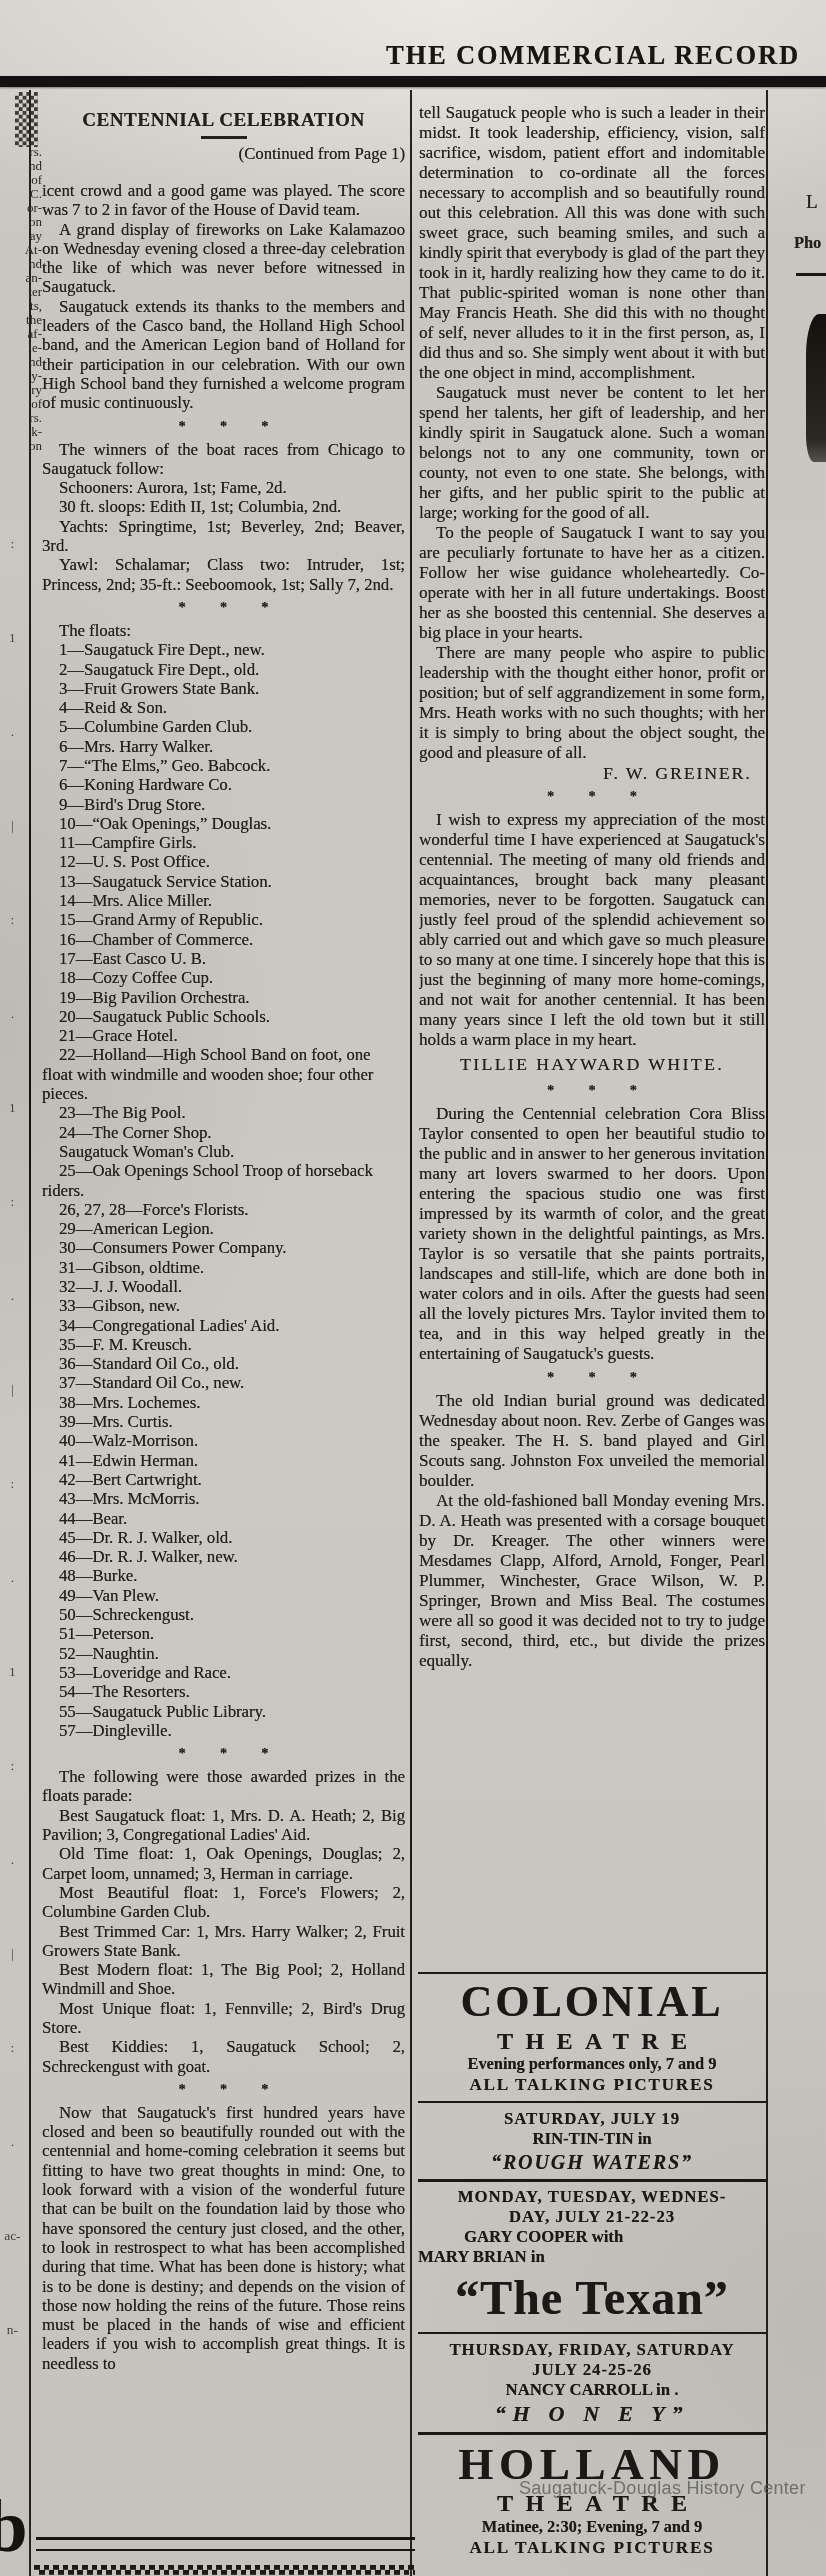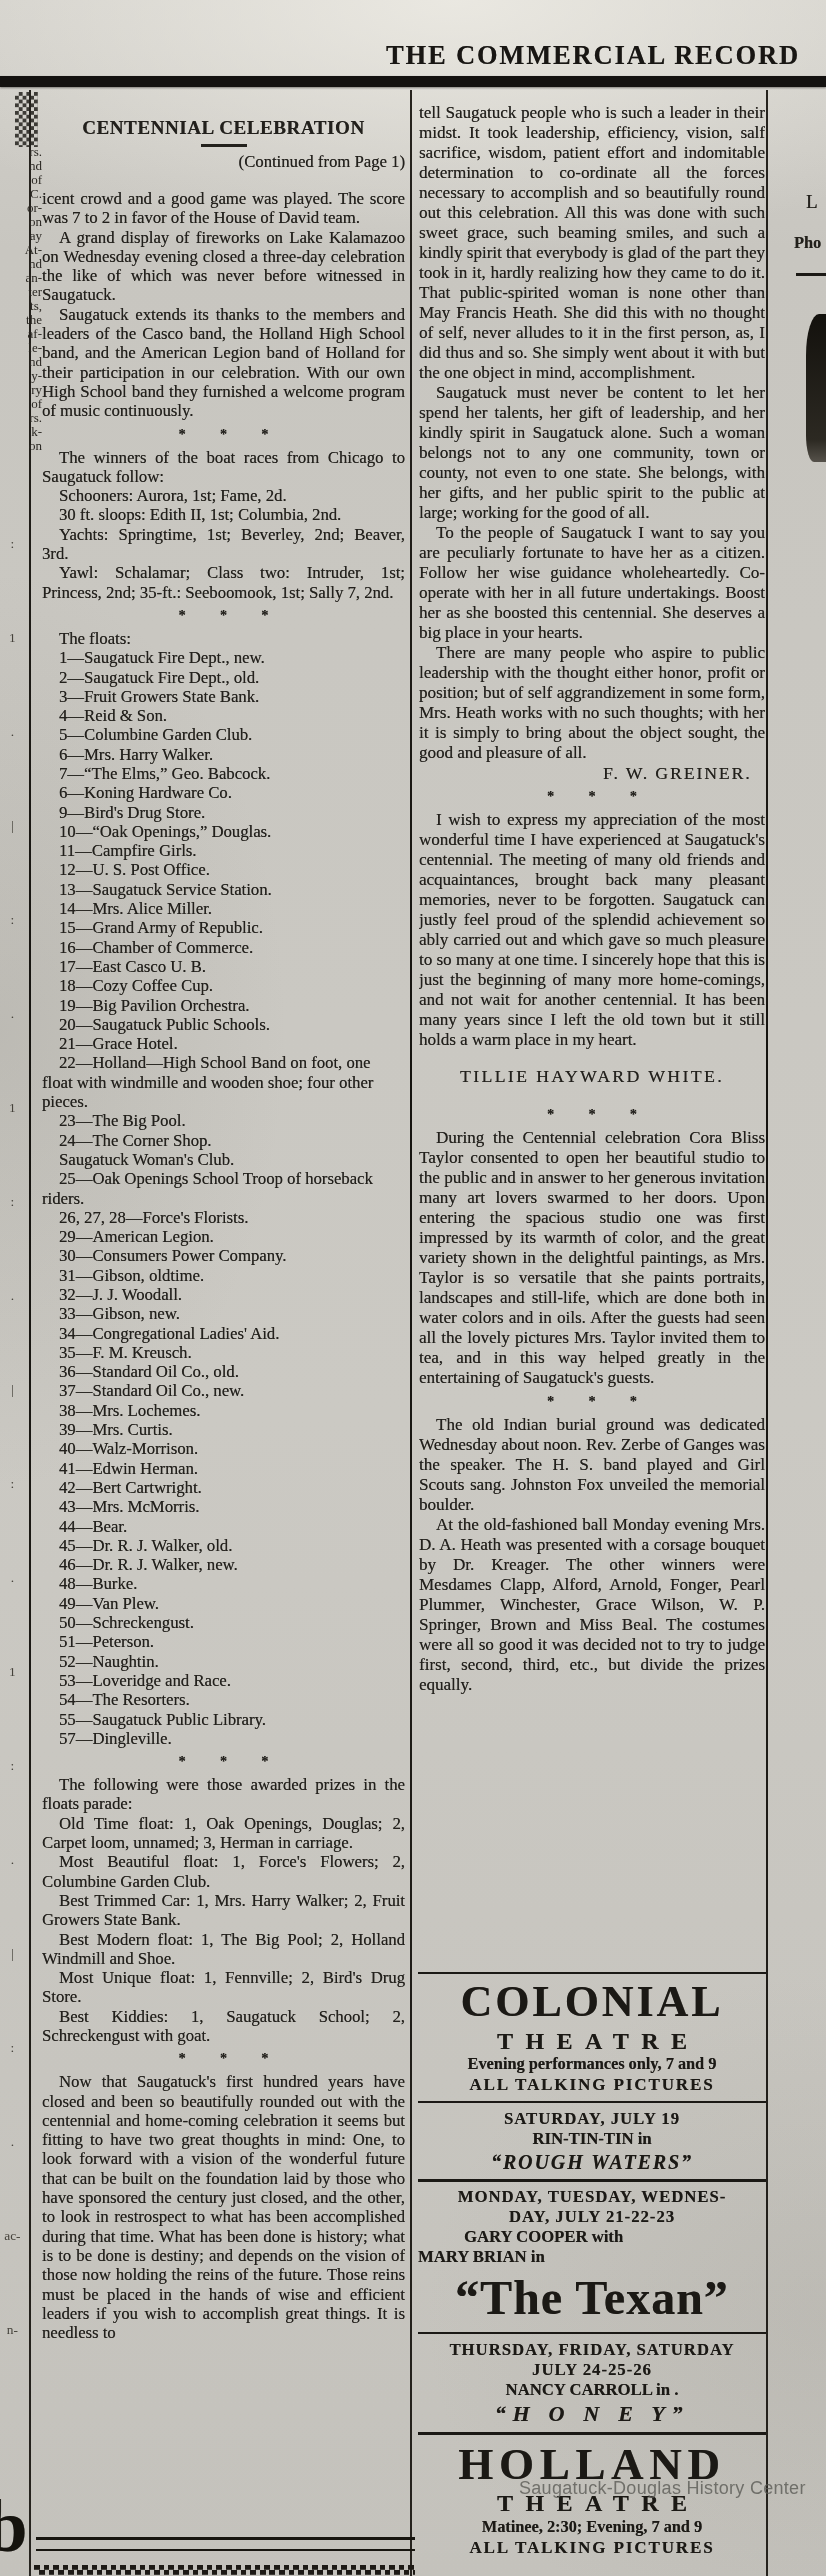--- a/index.html
+++ b/index.html
@@ -29,26 +29,26 @@
   .rule-mid   { left:410px; }
   .rule-right { left:766px; }
 
   
   .col { position:absolute; overflow:hidden; }
   .col-left  { left:42px;  top:99px; width:363px; height:2436px; font-size:16.7px; line-height:19.3px; }
   .col-right { left:419px; top:103px; width:346px; height:1865px; font-size:17px; line-height:20px; }
   .col p.para { margin:0; text-align:justify; text-indent:17px; }
   .no-first-indent p:first-child { text-indent:0; }
   p.float-line { text-align:left !important; text-indent:19px; }
-  .headline { margin:19px 0 0; font-weight:bold; font-size:19px; text-align:center; letter-spacing:0.6px; }
+  .headline { margin:11px 0 0; font-weight:bold; font-size:19px; text-align:center; letter-spacing:0.6px; }
   .head-dash { width:46px; height:2.9px; background:#23211c; margin:6.7px auto 4.8px; }
   .continued { text-align:right; font-weight:normal; font-size:16.7px; margin:0 0 18px; }
   .stars { text-align:center; font-weight:bold; font-size:14.3px; line-height:25px; letter-spacing:15.3px; text-indent:15.3px; margin:1px 0; }
   .sig-right  { margin:0; text-align:right; padding-right:13.4px; letter-spacing:1.9px; font-size:17.7px; }
-  .sig-center { margin:16px; text-align:center; letter-spacing:2.4px; font-size:17.7px; }
+  .sig-center { margin:4px; text-align:center; letter-spacing:2.4px; font-size:17.7px; }
 
   
   .left-bottom-rule { position:absolute; left:36px; top:2537px; width:379px; height:8.6px;
     border-top:3.3px solid #17150f; border-bottom:2.4px solid #17150f; }
   .dotted-border { position:absolute; left:34px; top:2565px; width:381px; height:9.6px;
     background:
       repeating-linear-gradient(90deg,#1d1a15 0 5.7px, rgba(0,0,0,0) 5.7px 9.6px) 0 0/100% 4.8px no-repeat,
       repeating-linear-gradient(90deg,#1d1a15 0 5.7px, rgba(0,0,0,0) 5.7px 9.6px) 4.8px 4.8px/100% 4.8px no-repeat; }
 
   
@@ -230,20 +230,21 @@
         <p class="para float-line">53—Loveridge and Race.</p>
         <p class="para float-line">54—The Resorters.</p>
         <p class="para float-line">55—Saugatuck Public Library.</p>
         <p class="para float-line">57—Dingleville.</p>
       </div>
 
     <div class="stars">* * *</div>
 
     <div>
         <p class="para">The following were those awarded prizes in the floats parade:</p>
+        <p class="para">Best Saugatuck float: 1, Mrs. D. A. Heath; 2, Big Pavilion; 3, Congregational Ladies' Aid.</p>
         <p class="para">Old Time float: 1, Oak Openings, Douglas; 2, Carpet loom, unnamed; 3, Herman in carriage.</p>
         <p class="para">Most Beautiful float: 1, Force's Flowers; 2, Columbine Garden Club.</p>
         <p class="para">Best Trimmed Car: 1, Mrs. Harry Walker; 2, Fruit Growers State Bank.</p>
         <p class="para">Best Modern float: 1, The Big Pool; 2, Holland Windmill and Shoe.</p>
         <p class="para">Most Unique float: 1, Fennville; 2, Bird's Drug Store.</p>
         <p class="para">Best Kiddies: 1, Saugatuck School; 2, Schreckengust with goat.</p>
       </div>
 
     <div class="stars">* * *</div>
 

